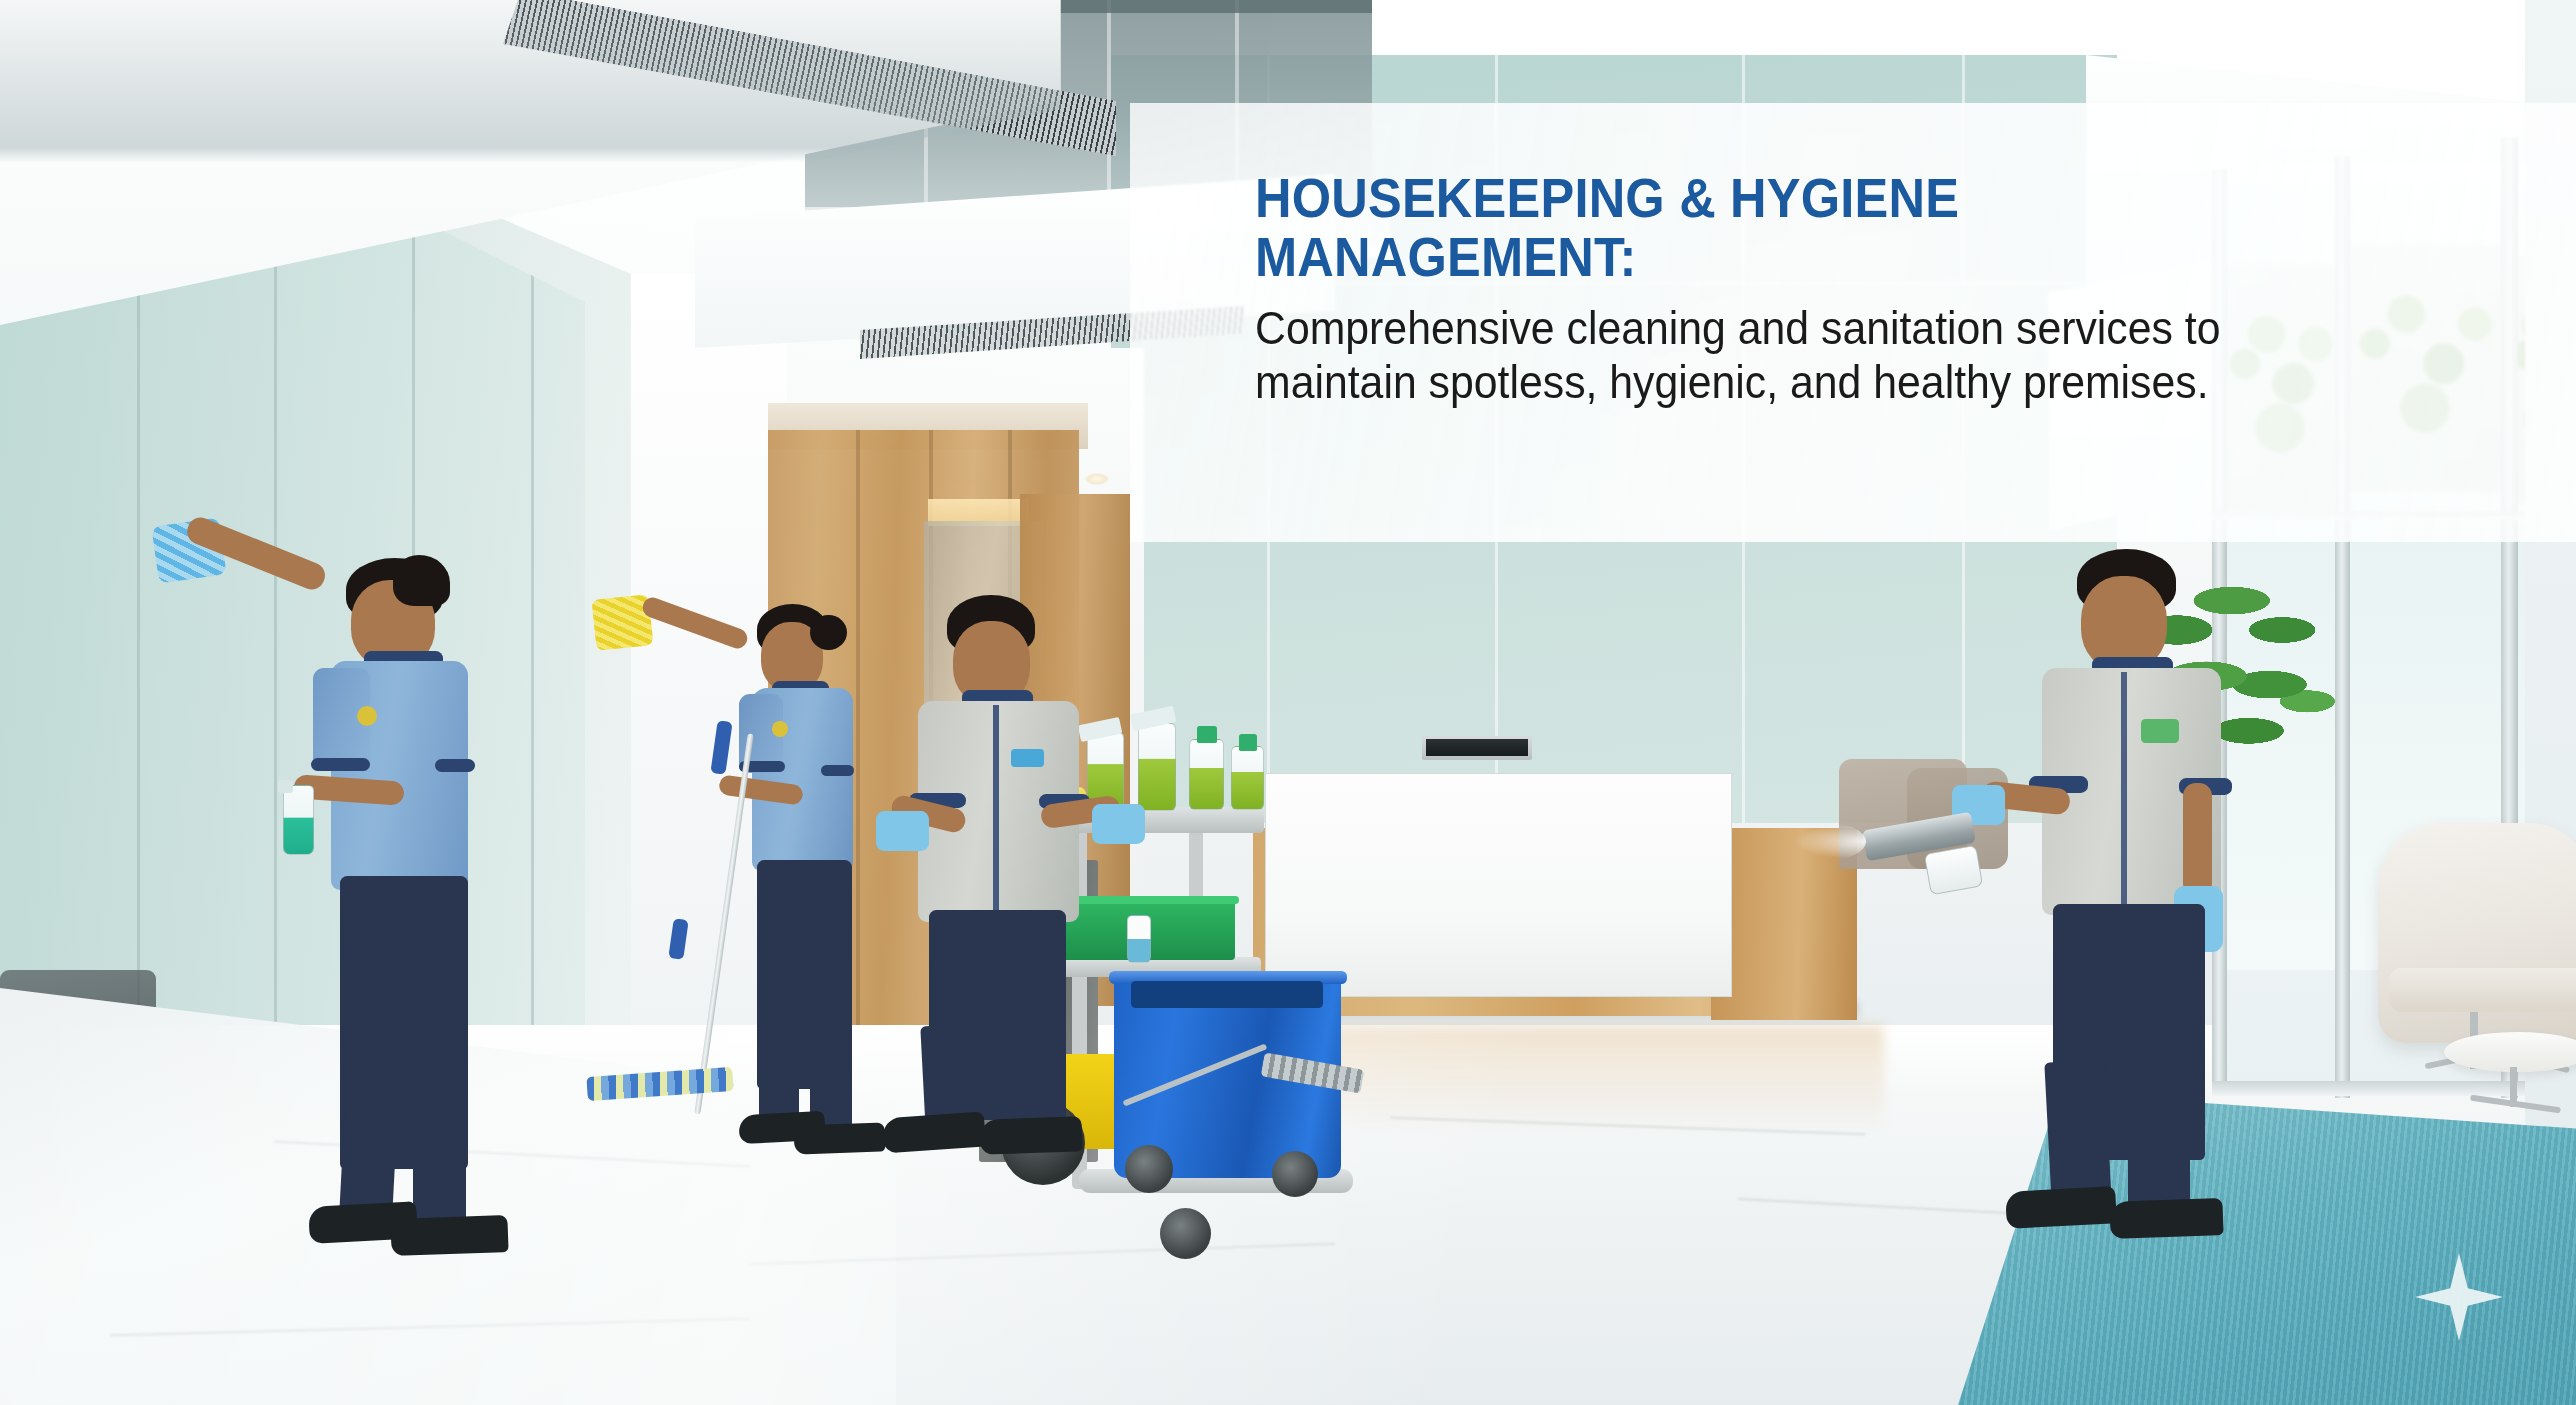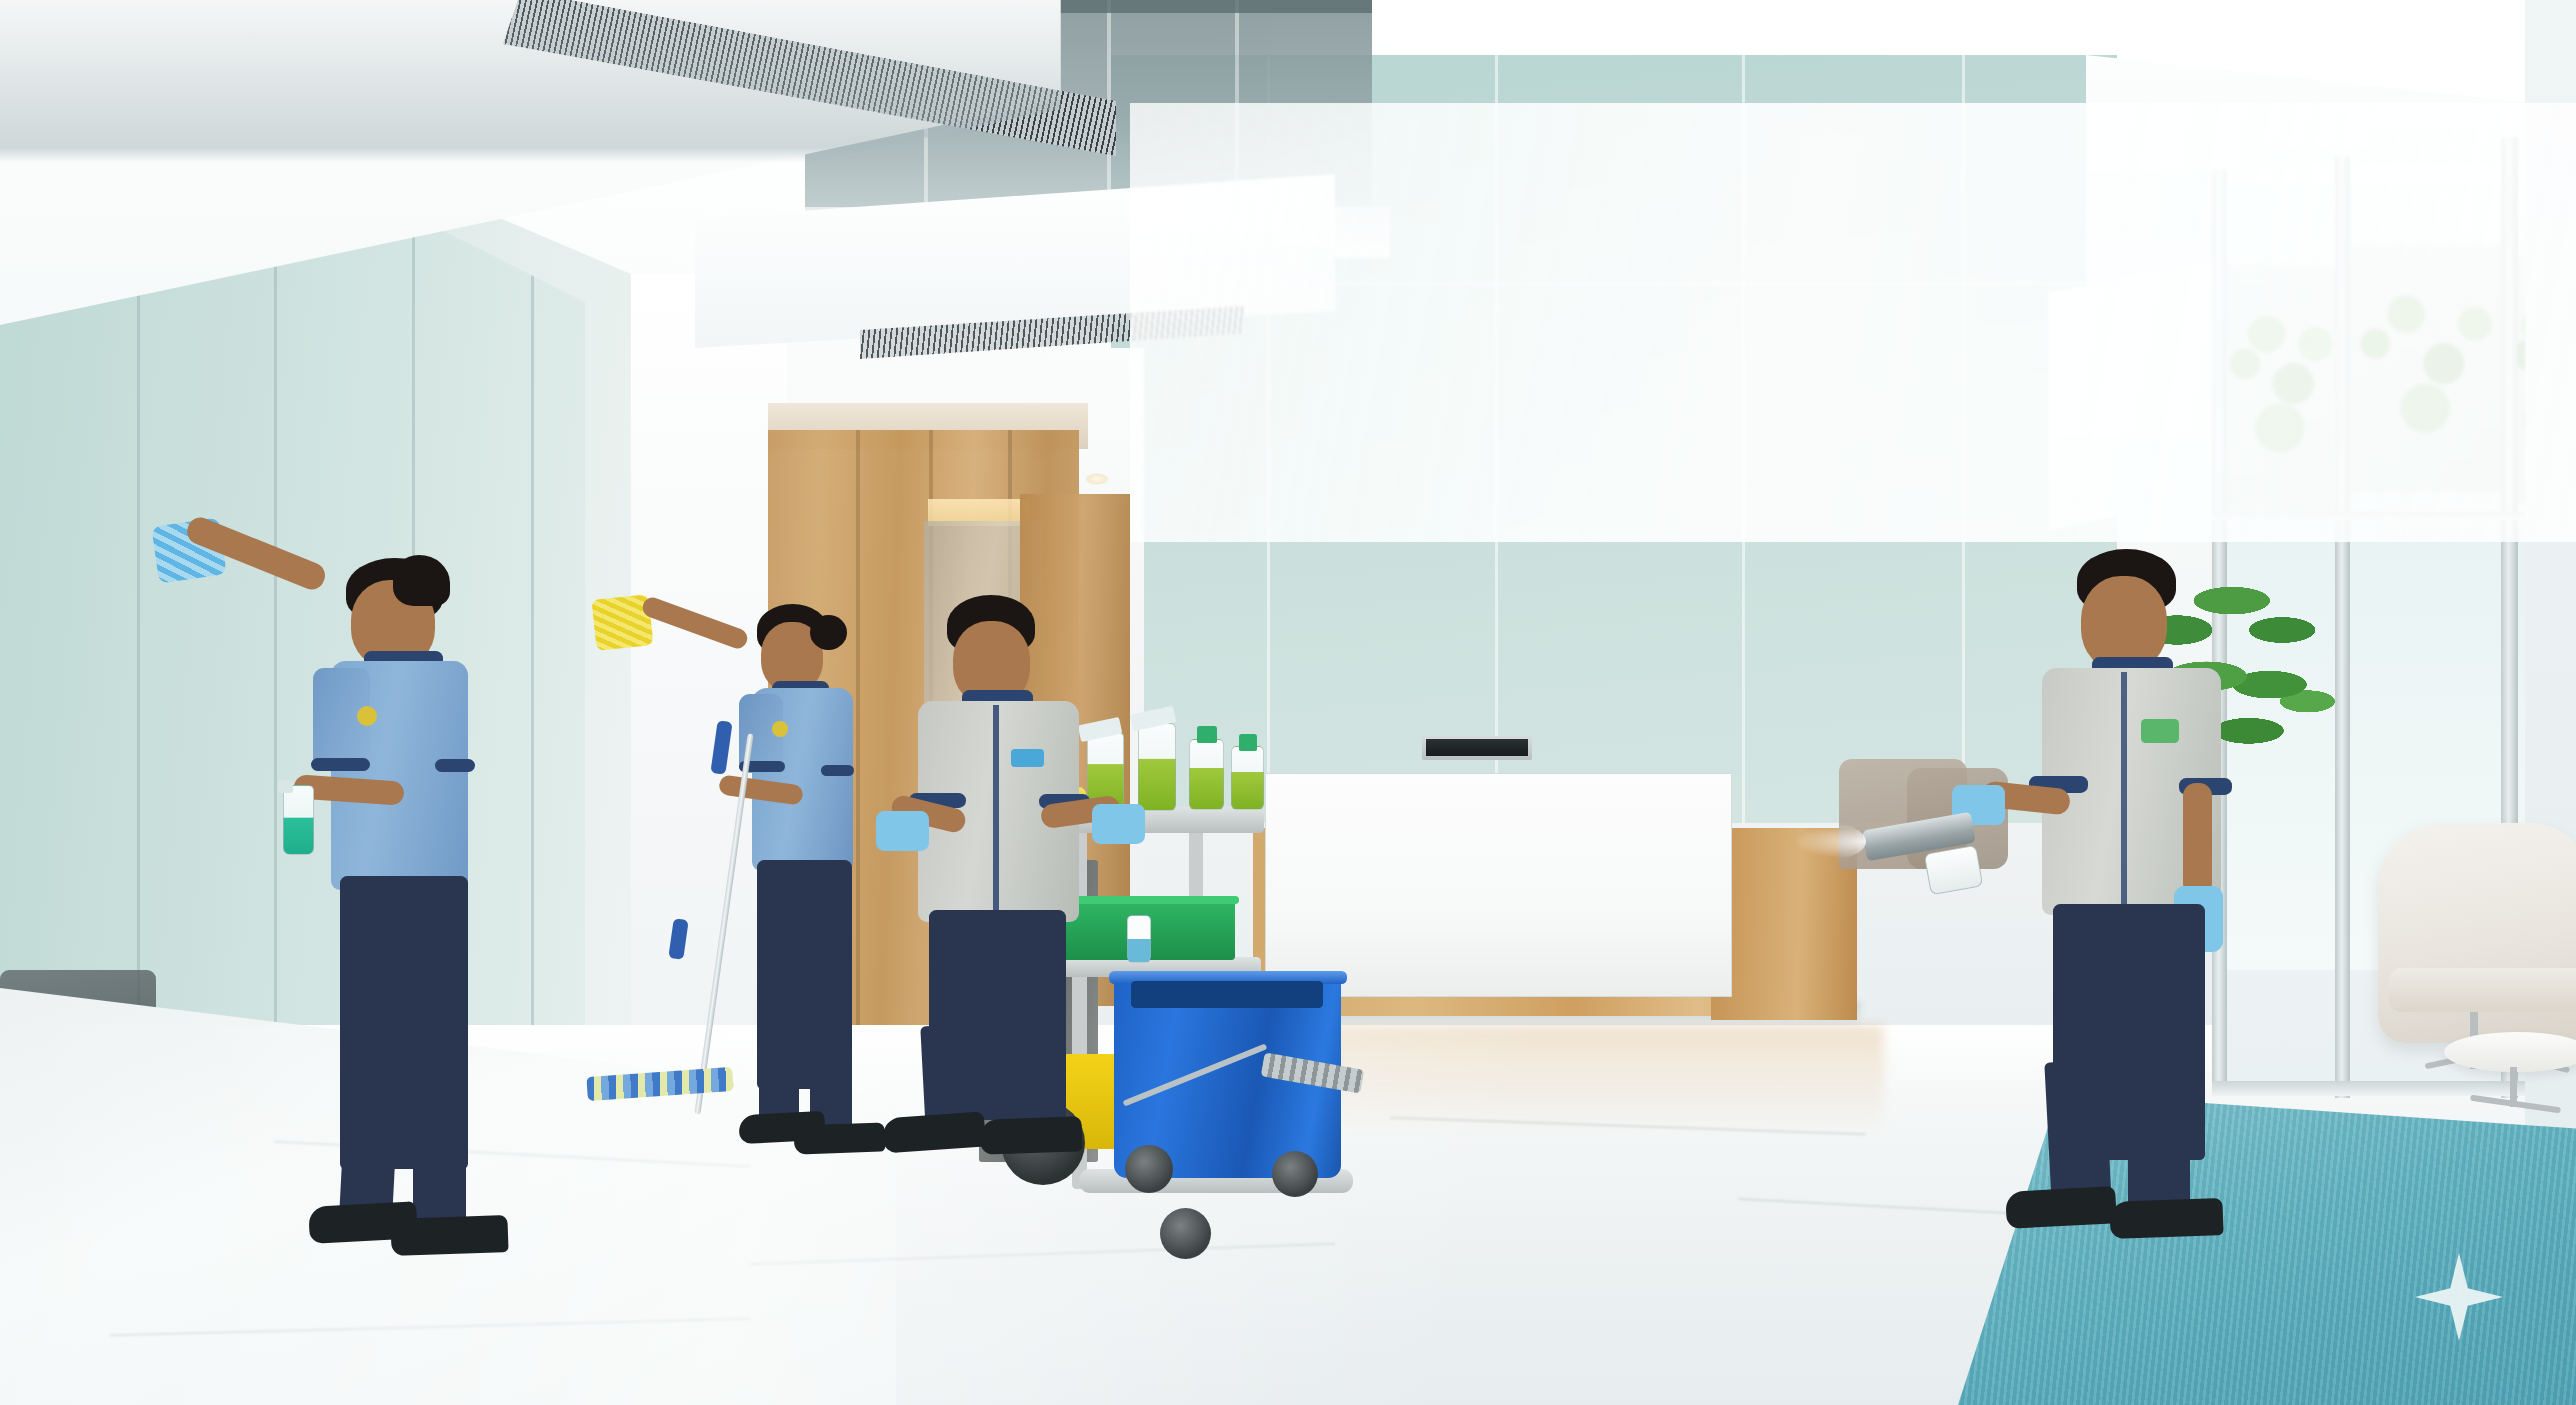--- a/index.html
+++ b/index.html
@@ -678,15 +678,21 @@
     <div class="leg" style="left:106px; top:514px; width:62px; height:145px"></div>
     <div class="shoe" style="left:-16.5px; top:640px; width:110px; height:37px; transform:rotate(-3deg)"></div>
     <div class="shoe" style="left:88px;  top:651px; width:113px; height:37px; transform:rotate(-2deg)"></div>
   </div>
 
   <div class="spraygun" style="left:1864px; top:821px"></div>
   <div class="spraygun-tank" style="left:1927px; top:849px"></div>
   <div class="spraygun-mist" style="left:1793px; top:823px"></div>
 
   <div class="layer overlay-panel"></div>
+  <div class="layer overlay-text">
+    <div class="ov-title">HOUSEKEEPING &amp; HYGIENE</div>
+    <div class="ov-title">MANAGEMENT:</div>
+    <div class="ov-body">Comprehensive cleaning and sanitation services to
+maintain spotless, hygienic, and healthy premises.</div>
+  </div>
 
 </div>
 
 
 </body></html>

